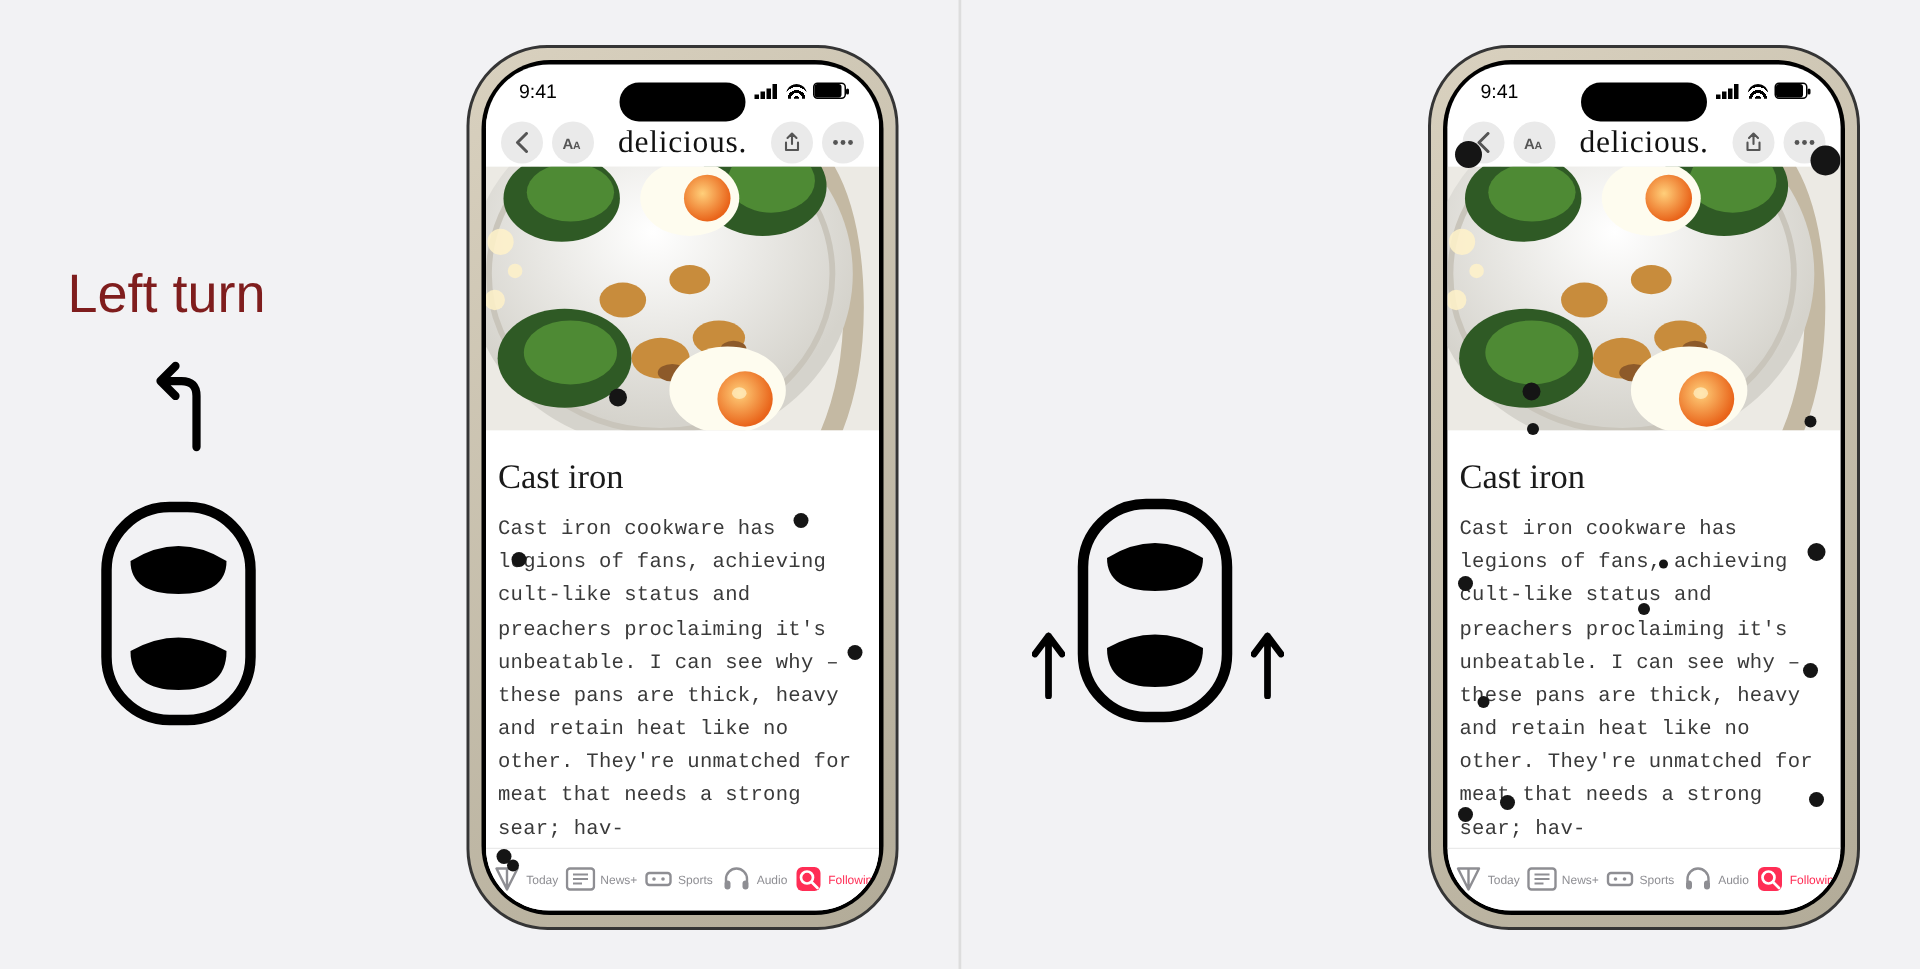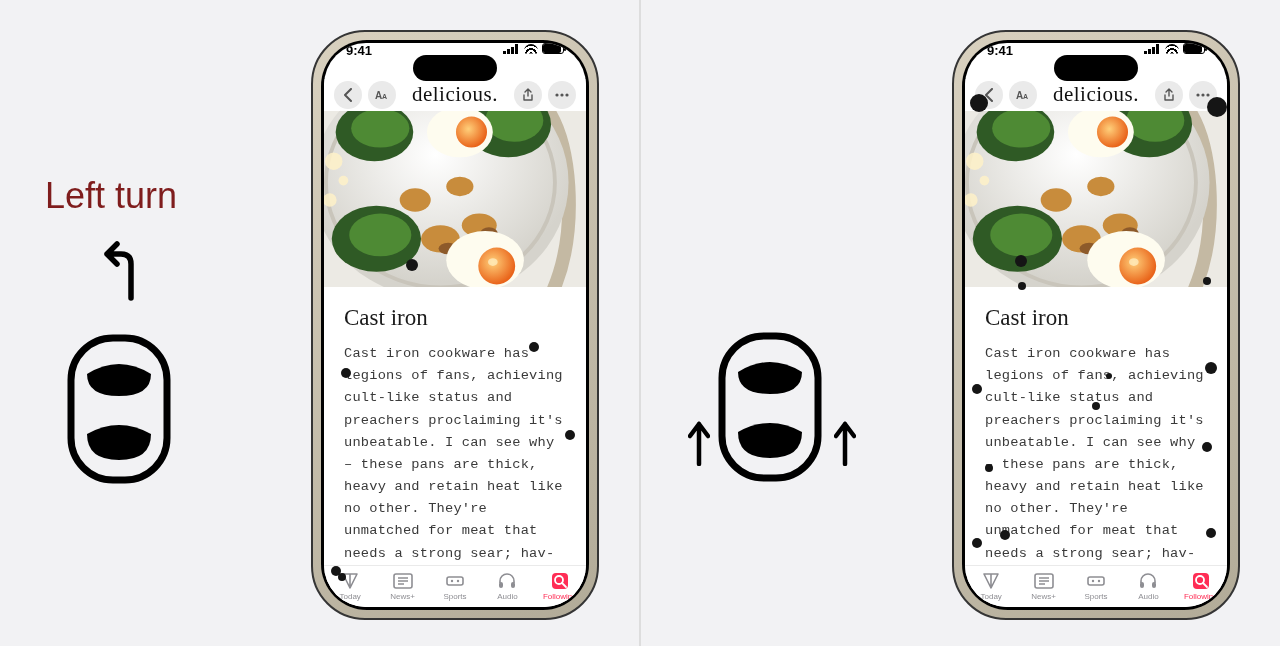--- a/index.html
+++ b/index.html
@@ -18,46 +18,46 @@
 .upArrow{position:absolute;width:22px;height:48px}
 .upL{left:2px;top:178px}
 .upR{left:148px;top:178px}
 
 .phone{position:absolute;top:30px;right:40px;width:288px;height:590px;border-radius:54px;
        background:linear-gradient(145deg,#d9d1bf,#b2ab98);padding:8px;border:2px solid #353535}
 .phoneInner{width:100%;height:100%;background:#000;border-radius:46px;padding:3px}
 .screen{width:100%;height:100%;background:#fff;border-radius:42px;overflow:hidden;position:relative;display:flex;flex-direction:column}
 .island{position:absolute;left:50%;top:12px;transform:translateX(-50%);width:84px;height:26px;background:#000;border-radius:20px;z-index:40}
 
-.status{position:relative;height:44px;display:flex;justify-content:space-between;align-items:flex-start;padding:0 22px;font-size:13px;font-weight:700;z-index:30}
+.status{position:relative;height:44px;display:flex;justify-content:space-between;align-items:center;padding:0 22px;font-size:13px;font-weight:400;z-index:30}
 .sigs{display:flex;align-items:center;gap:4px}
 .battery,.cell,.wifi{display:inline-block}
 .cell{width:17px;height:10px;background:
   linear-gradient(#000,#000) 0 7px/3px 3px no-repeat,
   linear-gradient(#000,#000) 4px 5px/3px 5px no-repeat,
   linear-gradient(#000,#000) 8px 3px/3px 7px no-repeat,
   linear-gradient(#000,#000) 12px 0/3px 10px no-repeat}
 .wifi{width:14px;height:10px;background:radial-gradient(circle at 50% 100%,#000 0 2px,transparent 2px 4px,#000 4px 6px,transparent 6px 8px,#000 8px 10px,transparent 10px);border-radius:14px 14px 0 0;clip-path:polygon(0 0,100% 0,100% 100%,50% 100%,0 100%)}
 .battery{width:22px;height:11px;border:1px solid #000;border-radius:3px;position:relative}
 .battery:after{content:"";position:absolute;right:-3px;top:3px;width:2px;height:4px;background:#000;border-radius:1px}
 .battery i{display:block;height:100%;width:92%;background:#000;border-radius:2px}
 
 .navRow{height:40px;display:flex;align-items:center;padding:0 10px;gap:6px;position:relative;z-index:20;background:#fff}
 .nBtn{width:28px;height:28px;border-radius:14px;background:#eaeaea;display:flex;align-items:center;justify-content:center;font-size:14px;color:#6b6b6b;flex:none}
 .brand{flex:1;text-align:center;font-family:Georgia,'Times New Roman',serif;font-size:21px;letter-spacing:.5px;color:#111}
 
 .hero{height:218px;position:relative;background:#eee}
 .hero svg{position:absolute;inset:0;width:100%;height:100%}
 
-.article{flex:1;padding:10px 18px 0 20px;background:#fff;position:relative}
+.article{flex:1;padding:10px 18px 0 8px;background:#fff;position:relative}
 .artTitle{font-family:Georgia,'Times New Roman',serif;font-size:23px;color:#1a1a1a;margin:8px 0 12px 0}
 .artBody{font-family:"Courier New",Courier,monospace;font-size:13.7px;line-height:1.62;color:#3a3a3a;letter-spacing:.2px}
 
 .tabbar{height:52px;border-top:1px solid #eaeaea;display:flex;background:#fff}
-.tab{flex:1;display:flex;flex-direction:column;align-items:center;justify-content:center;gap:2px;font-size:8px;color:#8e8e93}
+.tab{flex:1;display:flex;flex-direction:row;align-items:center;justify-content:center;gap:2px;font-size:8px;color:#8e8e93}
 .tab.active{color:#ff2d55}
 .tab .tico{width:22px;height:18px;display:flex;align-items:center;justify-content:center}
 
 .dot{position:absolute;border-radius:50%;background:#151515;z-index:60}
 </style>
 </head>
 <body>
 
 <div class="stage">
 

